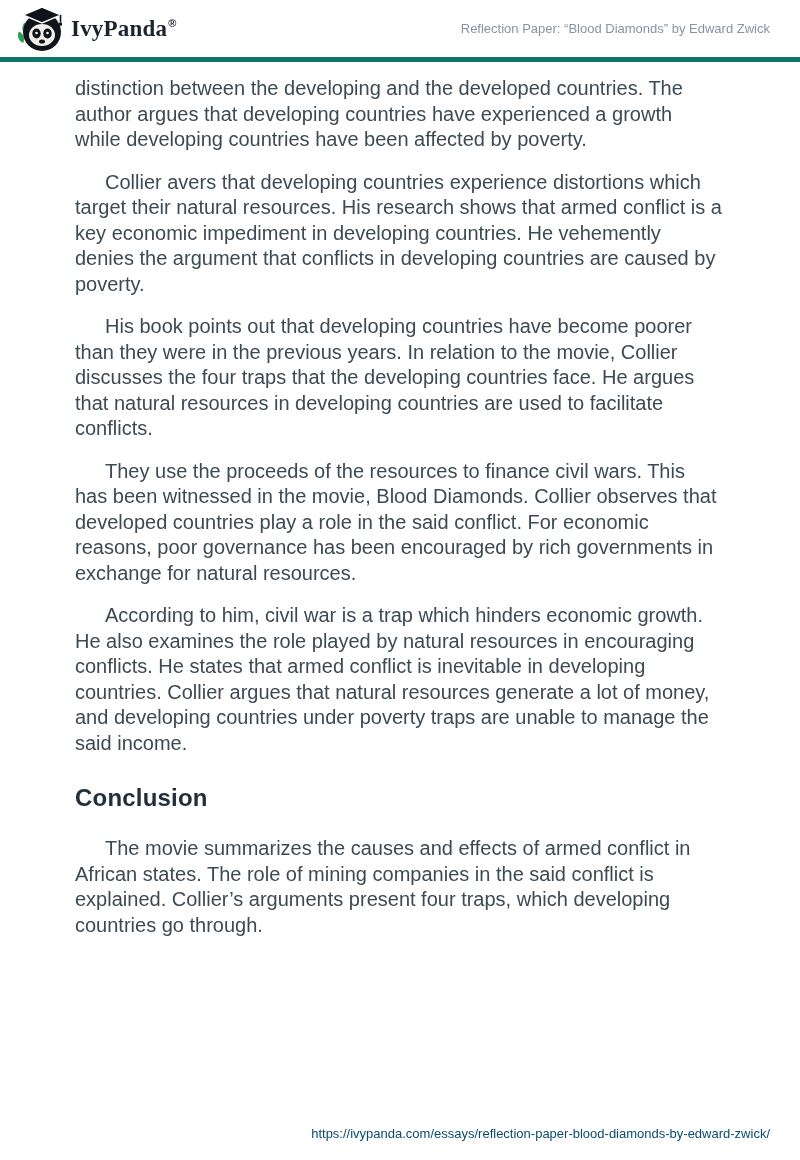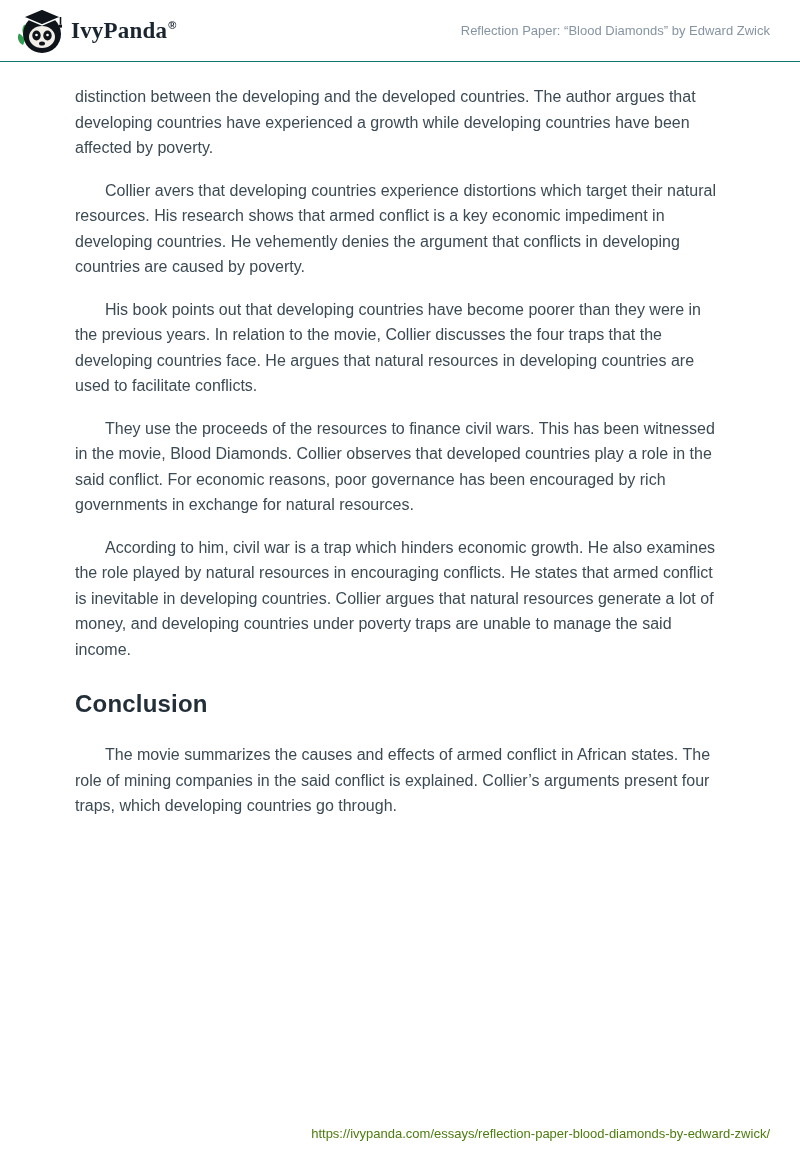--- a/index.html
+++ b/index.html
@@ -16,21 +16,21 @@
   }
 
   
   .header {
     flex: 0 0 auto;
     height: 62px;
     display: flex;
     align-items: center;
     justify-content: space-between;
     padding: 6px 30px 6px 16px;
-    border-bottom: 1px solid #0f766e;
+    border-bottom: 5px solid #0f766e;
   }
   .logo {
     display: flex;
     align-items: center;
     gap: 9px;
     text-decoration: none;
     cursor: pointer;
   }
   .logo-mark { display: inline-flex; line-height: 0; }
   .brand {
@@ -50,44 +50,44 @@
     font-size: 13px;
     color: #8694a2;
   }
 
   
   .main {
     flex: 1 1 auto;
     padding: 14px 78px 0 75px;
   }
   .para {
-    font-size: 16px;
+    font-size: 20px;
     line-height: 25.5px;
     color: #3c4a54;
-    margin: 8px 0 17px 0;
+    margin: 0 0 17px 0;
   }
   .para.indent { text-indent: 30px; }
   .conclusion {
     font-family: "Liberation Sans", sans-serif;
     font-size: 24px;
     font-weight: 700;
     color: #222e38;
     margin: 28px 0 24px 0;
     letter-spacing: 0.2px;
   }
 
   
   .footer {
     flex: 0 0 auto;
     padding: 0 30px 18px 30px;
     text-align: right;
   }
   .url {
     font-size: 13px;
-    color: #4d7c0f;
+    color: #0c4a6e;
     text-decoration: none;
     cursor: pointer;
   }
 </style>
 </head>
 <body>
 
 <div class="page">
 
   <header class="header">

